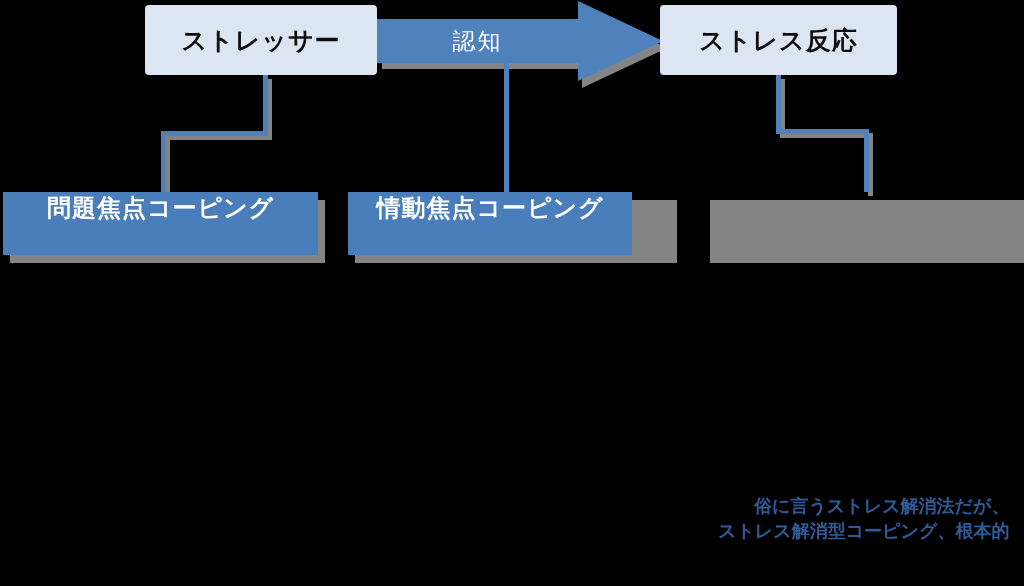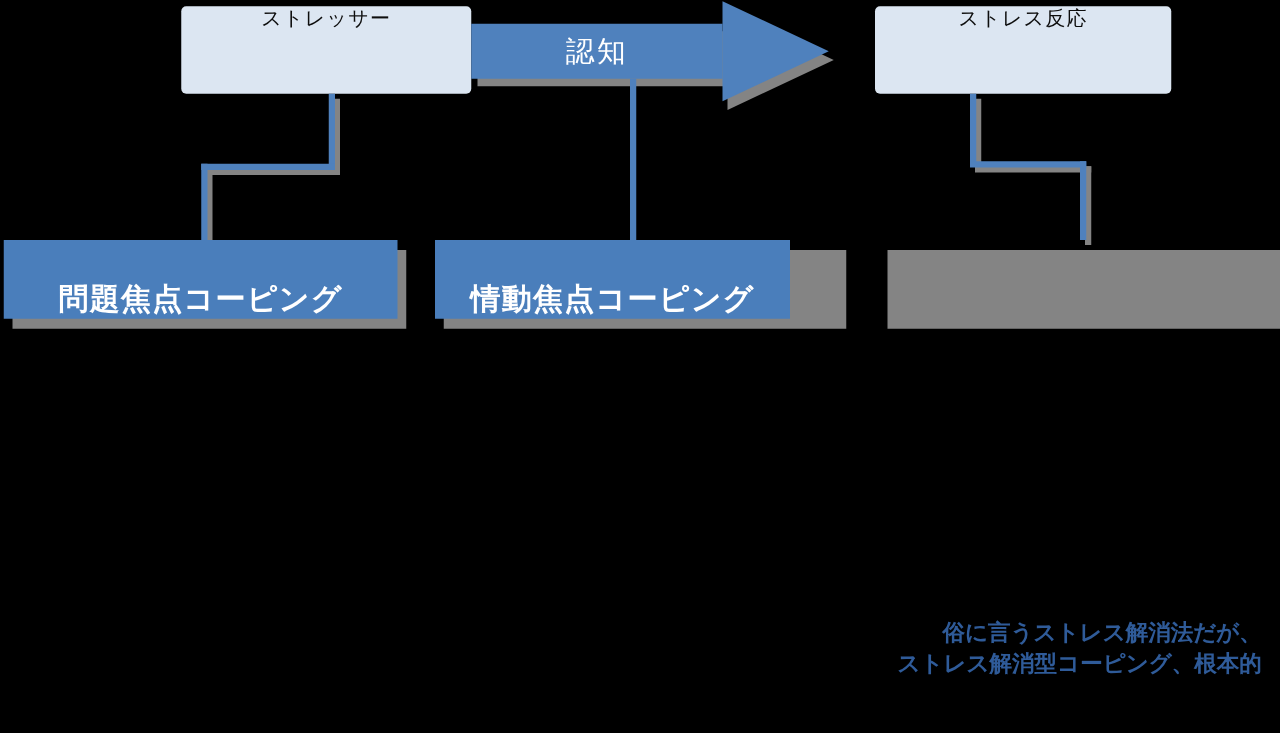--- a/index.html
+++ b/index.html
@@ -5,27 +5,27 @@
   html,body{margin:0;padding:0;background:#000;}
   .canvas{
     position:relative;width:1024px;height:586px;background:#000;overflow:hidden;
     font-family:"Liberation Sans","DejaVu Sans",sans-serif;
   }
   .abs{position:absolute;}
   
   .light-box{
     background:var(--light-box,#DCE6F2);
     border-radius:4px;
-    display:flex;align-items:flex-start;justify-content:center;
-    color:#0d0d0d;font-weight:400;font-size:16px;letter-spacing:1px;
+    display:flex;align-items:center;justify-content:center;
+    color:#0d0d0d;font-weight:700;font-size:25px;letter-spacing:1px;
   }
   
   .blue-box{
     background:var(--box-blue,#4A7EBB);
-    display:flex;align-items:flex-end;justify-content:center;
+    display:flex;align-items:flex-start;justify-content:center;
     color:#ffffff;font-weight:700;font-size:24px;letter-spacing:1px;
   }
   .box-shadow{background:var(--shadow-gray,#808080);}
   
   .arrow-body{background:var(--accent-blue,#4F81BD);}
   .arrow-body-shadow{background:var(--shadow-gray,#808080);}
   .arrow-head{
     width:0;height:0;
     border-top:40px solid transparent;
     border-bottom:40px solid transparent;
@@ -58,21 +58,21 @@
   <div class="abs light-box" style="left:145px;top:5px;width:232px;height:70px;">
     <span>ストレッサー</span>
   </div>
 
   <div class="abs arrow-body-shadow" style="left:382px;top:25px;width:200px;height:44px;"></div>
   <div class="abs arrow-head-shadow" style="left:582px;top:8px;"></div>
   <div class="abs arrow-body" style="left:377px;top:19px;width:201px;height:44px;"></div>
   <div class="abs arrow-head" style="left:578px;top:1px;"></div>
   <div class="abs arrow-label" style="left:377px;top:19px;width:201px;height:44px;">認知</div>
 
-  <div class="abs light-box" style="left:660px;top:5px;width:237px;height:70px;margin-left:40px;">
+  <div class="abs light-box" style="left:660px;top:5px;width:237px;height:70px;">
     <span>ストレス反応</span>
   </div>
 
   <div class="abs conn-shadow" style="left:267px;top:79px;width:5px;height:60px;"></div>
   <div class="abs conn-shadow" style="left:165px;top:135px;width:107px;height:5px;"></div>
   <div class="abs conn-shadow" style="left:165px;top:135px;width:5px;height:61px;"></div>
   <div class="abs conn" style="left:263px;top:75px;width:5px;height:60px;"></div>
   <div class="abs conn" style="left:161px;top:131px;width:107px;height:5px;"></div>
   <div class="abs conn" style="left:161px;top:131px;width:5px;height:61px;"></div>
 

